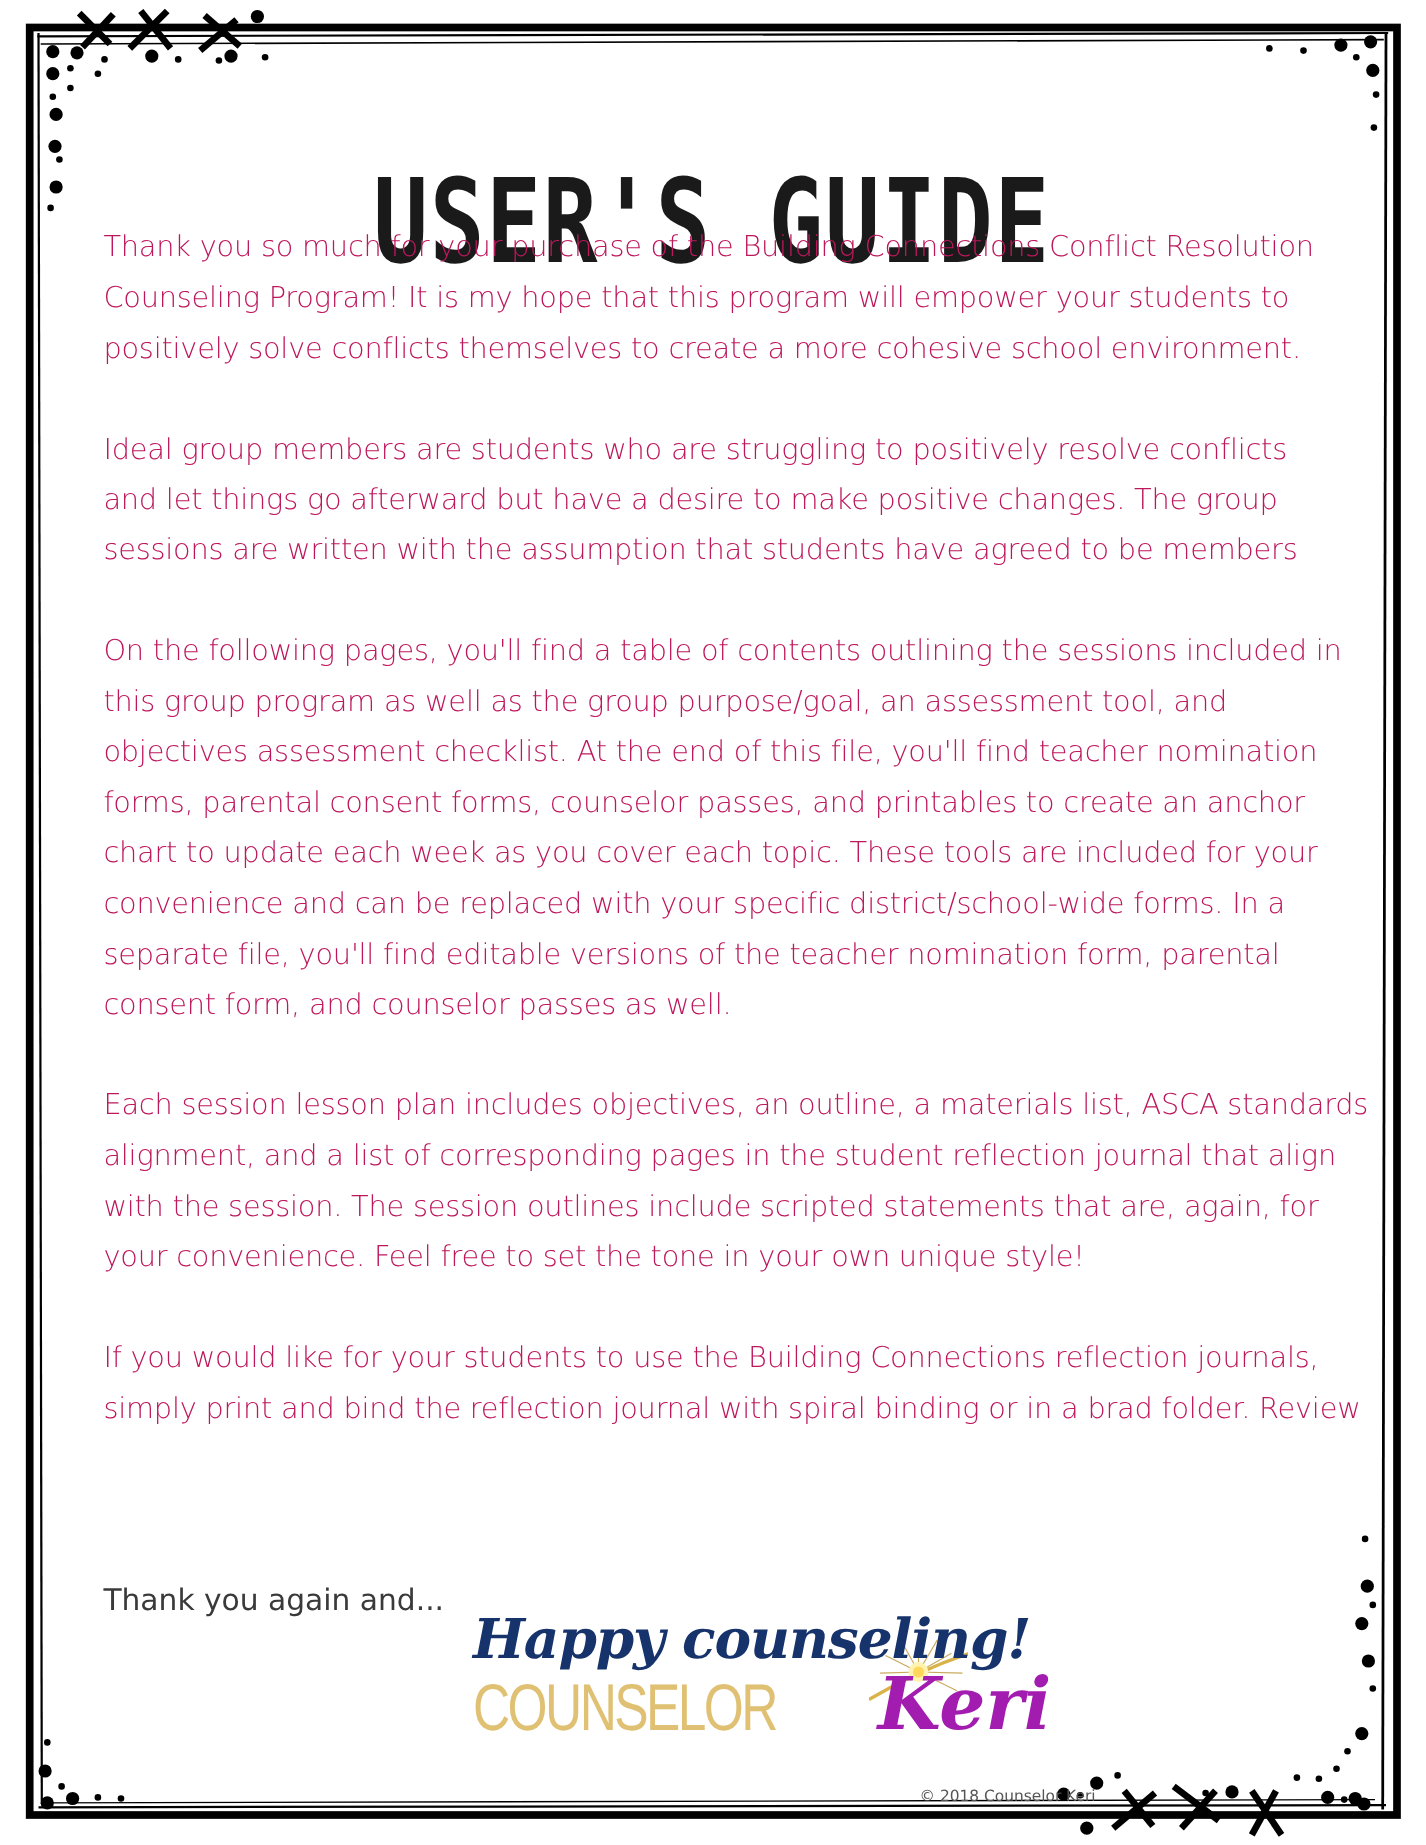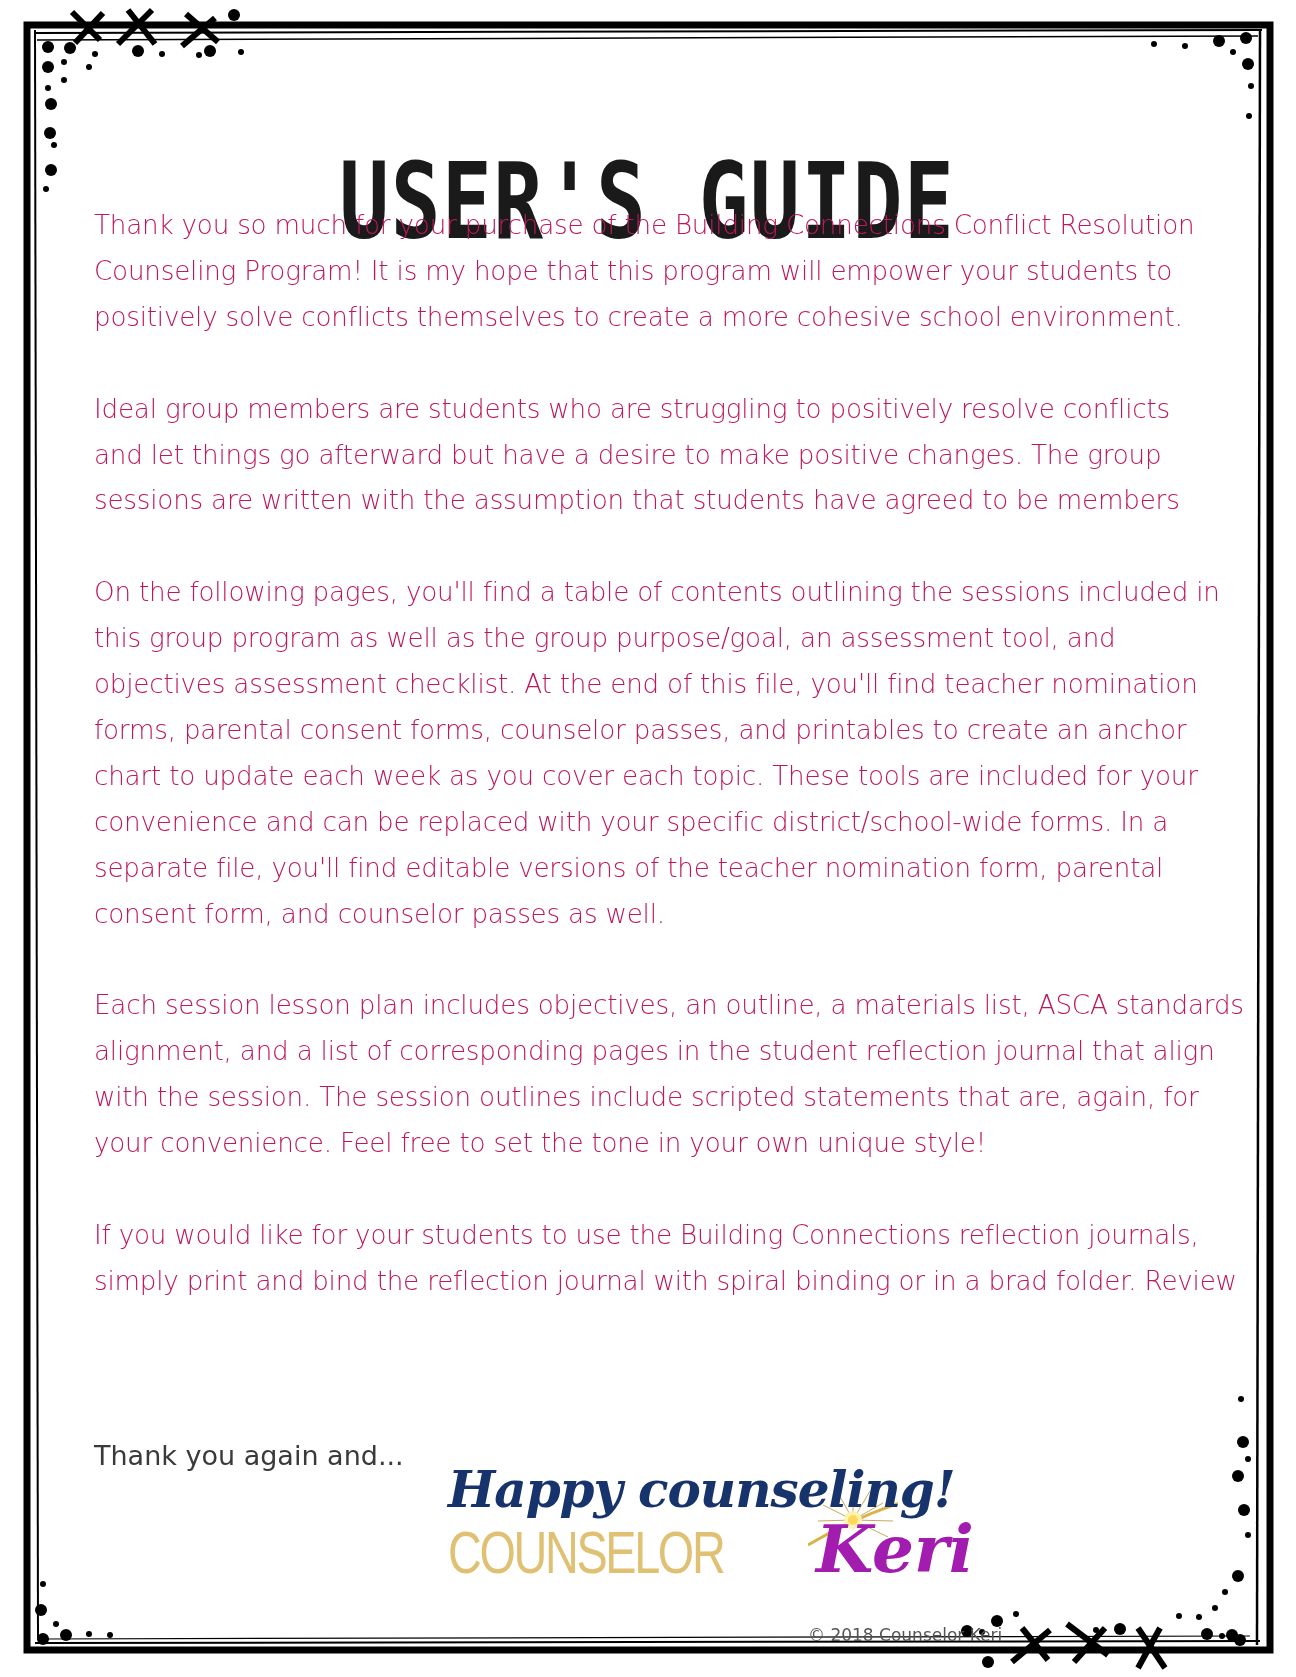--- a/index.html
+++ b/index.html
@@ -12,35 +12,35 @@
     letter-spacing: 2px; color: #1a1a1a; line-height: 1; transform: scaleX(0.78); transform-origin: 645px 0;
   }
   .body-text {
     position: absolute; left: 94px; top: 203px; width: 1115px;
     font-family: "DejaVu Sans", sans-serif; font-size: 26.2px; line-height: 45.9px; color: #be185d;
     font-weight: 300; letter-spacing: -0.2px;
   }
   .para { margin: 0 0 45.9px 0; white-space: normal; }
   .para .ln { display: block; white-space: nowrap; }
   .closing { position: absolute; left: 94px; top: 1440px; font-size: 27px; color: #3a3a3a; font-family: "DejaVu Sans", sans-serif; }
-  .logo { position: absolute; left: 430px; top: 1460px; width: 470px; height: 140px; margin-left: 18px; }
+  .logo { position: absolute; left: 430px; top: 1460px; width: 470px; height: 140px; }
   .logo-script {
     position: absolute; left: 0; top: 0; font-family: "DejaVu Serif", serif; font-style: italic; font-weight: bold;
     font-size: 50px; color: #16336b; letter-spacing: -1px; white-space: nowrap;
   }
   .logo-counselor {
     position: absolute; left: 0; top: 58px; font-family: "Liberation Sans", sans-serif; font-size: 60px;
     color: #e0c173; letter-spacing: -3px; transform: scaleX(0.78); transform-origin: 0 0; white-space: nowrap; font-weight: 300;
   }
   .logo-keri {
     position: absolute; left: 368px; top: 50px; font-family: "DejaVu Serif", serif; font-style: italic; font-weight: bold;
     font-size: 66px; color: #a21caf; white-space: nowrap;
   }
   .sparkle { position: absolute; left: 360px; top: 25px; width: 90px; height: 70px; }
-  .copyright { position: absolute; left: 808px; top: 1625px; font-size: 17px; color: #555555; font-family: "DejaVu Sans", sans-serif; }
+  .copyright { position: absolute; left: 836px; top: 1625px; font-size: 14px; color: #555555; font-family: "DejaVu Sans", sans-serif; }
 </style>
 </head>
 <body>
 
 <div class="page">
 
   <svg class="frame-svg" viewBox="0 0 1296 1677" xmlns="http://www.w3.org/2000/svg">
 
     <g>
       <rect x="27" y="25" width="1243" height="1625" fill="none" stroke="#000" stroke-width="7"></rect>

